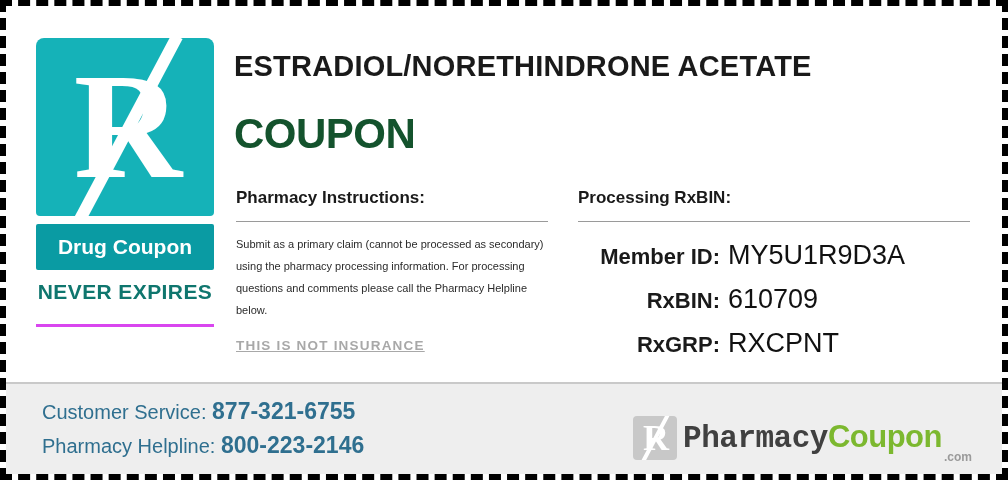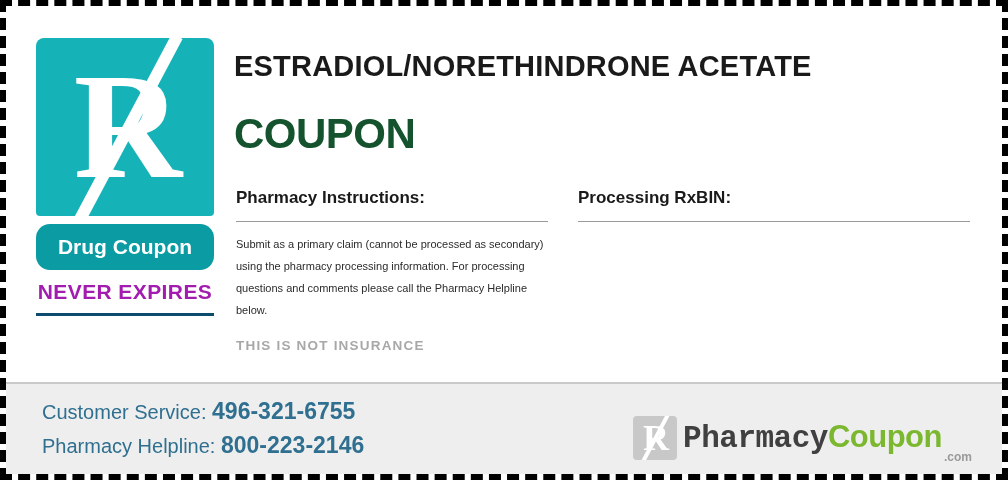--- a/index.html
+++ b/index.html
@@ -91,32 +91,32 @@
   .drug-coupon-bar {
     margin-top: 8px;
     width: 178px;
     height: 46px;
     background: #0a9ba3;
     color: #ffffff;
     font-size: 21px;
     font-weight: bold;
     line-height: 46px;
     text-align: center;
-    border-radius: 14px;
+    border-radius: 2px;
   }
   .never-expires {
     margin-top: 10px;
     width: 178px;
     text-align: center;
-    color: #a21caf;
+    color: #0f766e;
     font-size: 21px;
     font-weight: bold;
     letter-spacing: 0.4px;
-    border-bottom: 3px solid #0c4a6e;
-    padding-bottom: 9px;
+    border-bottom: 3px solid #d946ef;
+    padding-bottom: 20px;
   }
 
   
   .drug-name {
     position: absolute;
     left: 228px;
     top: 44px;
     font-size: 29px;
     font-weight: bold;
     color: #1a1a1a;
@@ -152,20 +152,21 @@
     font-size: 11px;
     line-height: 22px;
     color: #2b2b2b;
   }
   .not-insurance {
     margin-top: 17px;
     font-size: 13.5px;
     letter-spacing: 1.2px;
     color: #a8a8a8;
     font-weight: bold;
+    text-decoration: underline;
   }
 
   
   .processing {
     position: absolute;
     left: 572px;
     top: 182px;
     width: 392px;
   }
   .proc-rows {
@@ -283,29 +284,43 @@
     <div class="coupon-word">COUPON</div>
 
     <div class="instructions">
       <div class="col-title">Pharmacy Instructions:</div>
       <div class="instructions-body">Submit as a primary claim (cannot be processed as secondary) using the pharmacy processing information. For processing questions and comments please call the Pharmacy Helpline below.</div>
       <div class="not-insurance">THIS IS NOT INSURANCE</div>
     </div>
 
     <div class="processing">
       <div class="col-title">Processing RxBIN:</div>
+      <div class="proc-rows">
+        <div class="proc-row">
+          <span class="proc-label">Member ID:</span>
+          <span class="proc-value">MY5U1R9D3A</span>
+        </div>
+        <div class="proc-row">
+          <span class="proc-label">RxBIN:</span>
+          <span class="proc-value">610709</span>
+        </div>
+        <div class="proc-row">
+          <span class="proc-label">RxGRP:</span>
+          <span class="proc-value">RXCPNT</span>
+        </div>
+      </div>
     </div>
 
   </div>
 
   <div class="footer">
     <div class="footer-lines">
       <div class="footer-line">
         <span>Customer Service:</span>
-        <span class="num">496-321-6755</span>
+        <span class="num">877-321-6755</span>
       </div>
       <div class="footer-line">
         <span>Pharmacy Helpline:</span>
         <span class="num">800-223-2146</span>
       </div>
     </div>
 
     <div class="brand">
       <div class="brand-mark">
         <div class="g">R</div>

